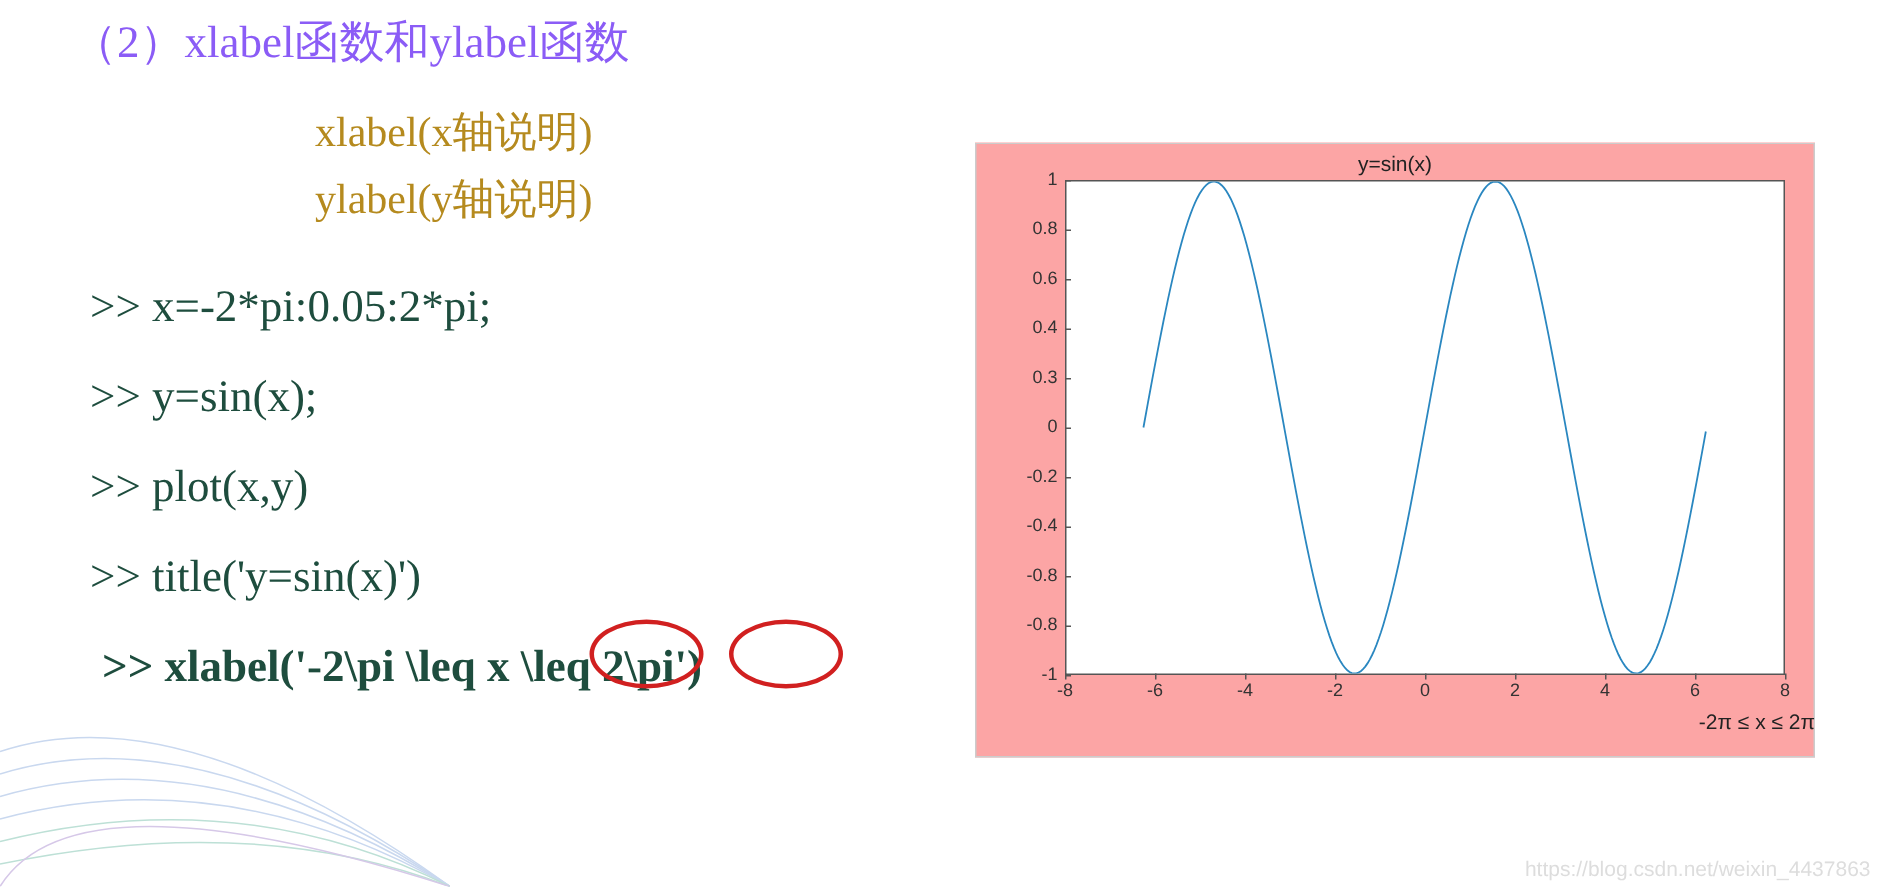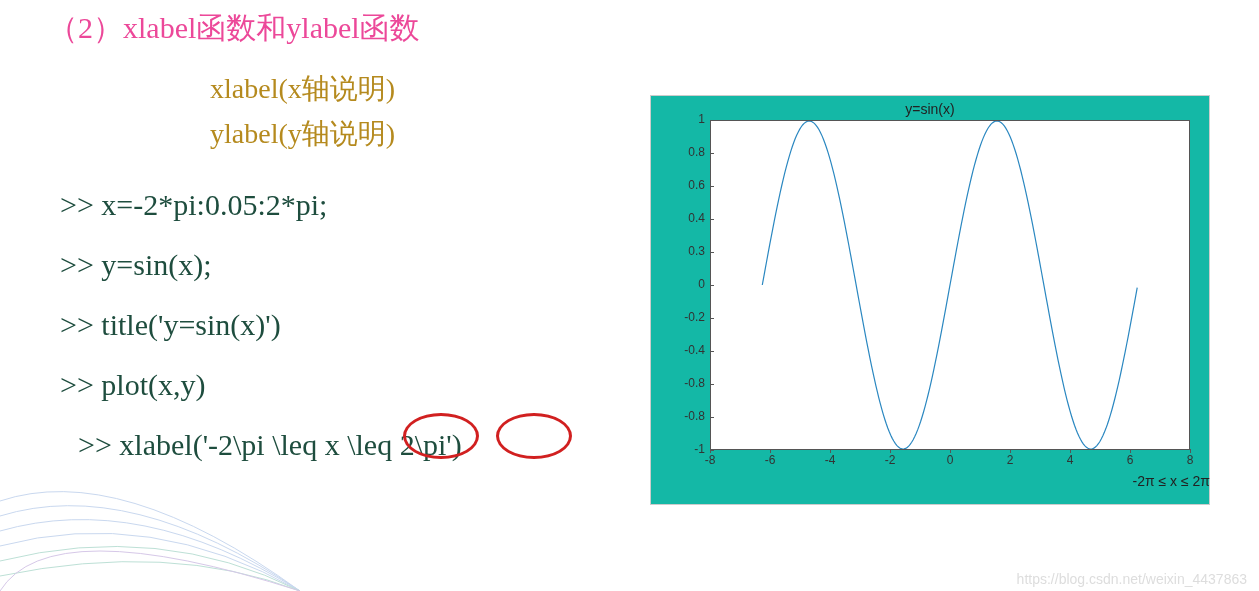--- a/index.html
+++ b/index.html
@@ -10,56 +10,56 @@
     background: #ffffff;
     font-family: "Times New Roman", "SimSun", serif;
     position: relative;
     overflow: hidden;
   }
   .heading {
     position: absolute;
     left: 48px;
     top: 8px;
     font-size: 30px;
-    color: #ec4899;
+    color: #8b5cf6;
     font-weight: 500;
   }
   .syntax-block {
     position: absolute;
     left: 210px;
     top: 67px;
     font-size: 28px;
     color: #b58a1e;
     line-height: 1.6;
   }
   .code-block {
     position: absolute;
     left: 60px;
     top: 175px;
     font-size: 30px;
     color: #1e4d3e;
     line-height: 2.0;
   }
   .code-line { display: block; position: relative; }
-  .last-line { margin-left: 18px; }
+  .last-line { margin-left: 8px; font-weight: bold; }
   .circle {
     position: absolute;
     border: 3px solid #d12020;
     border-radius: 50%;
     pointer-events: none;
   }
   .c1 { left: 325px; top: -2px; width: 70px; height: 40px; }
   .c2 { left: 418px; top: -2px; width: 70px; height: 40px; }
   .chart-panel {
     position: absolute;
     left: 650px;
     top: 95px;
     width: 560px;
     height: 410px;
-    background: #14b8a6;
+    background: #fca5a5;
     box-shadow: inset 0 0 0 1px #ccc;
   }
   .plot-area {
     position: absolute;
     left: 60px;
     top: 25px;
     width: 480px;
     height: 330px;
     background: #ffffff;
     border: 1px solid #555;
@@ -123,22 +123,22 @@
 <div class="heading">（2）xlabel函数和ylabel函数</div>
 
 <div class="syntax-block">
   <div>xlabel(x轴说明)</div>
   <div>ylabel(y轴说明)</div>
 </div>
 
 <div class="code-block">
   <span class="code-line">&gt;&gt; x=-2*pi:0.05:2*pi;</span>
   <span class="code-line">&gt;&gt; y=sin(x);</span>
+  <span class="code-line">&gt;&gt; plot(x,y)</span>
   <span class="code-line">&gt;&gt; title('y=sin(x)')</span>
-  <span class="code-line">&gt;&gt; plot(x,y)</span>
   <span class="code-line last-line">
     <span>&gt;&gt;  xlabel('-2\pi \leq x \leq 2\pi')</span>
     <span class="circle c1"></span>
     <span class="circle c2"></span>
   </span>
 </div>
 
 <div class="chart-panel">
   <div class="plot-title">y=sin(x)</div>
   <div class="plot-area">

